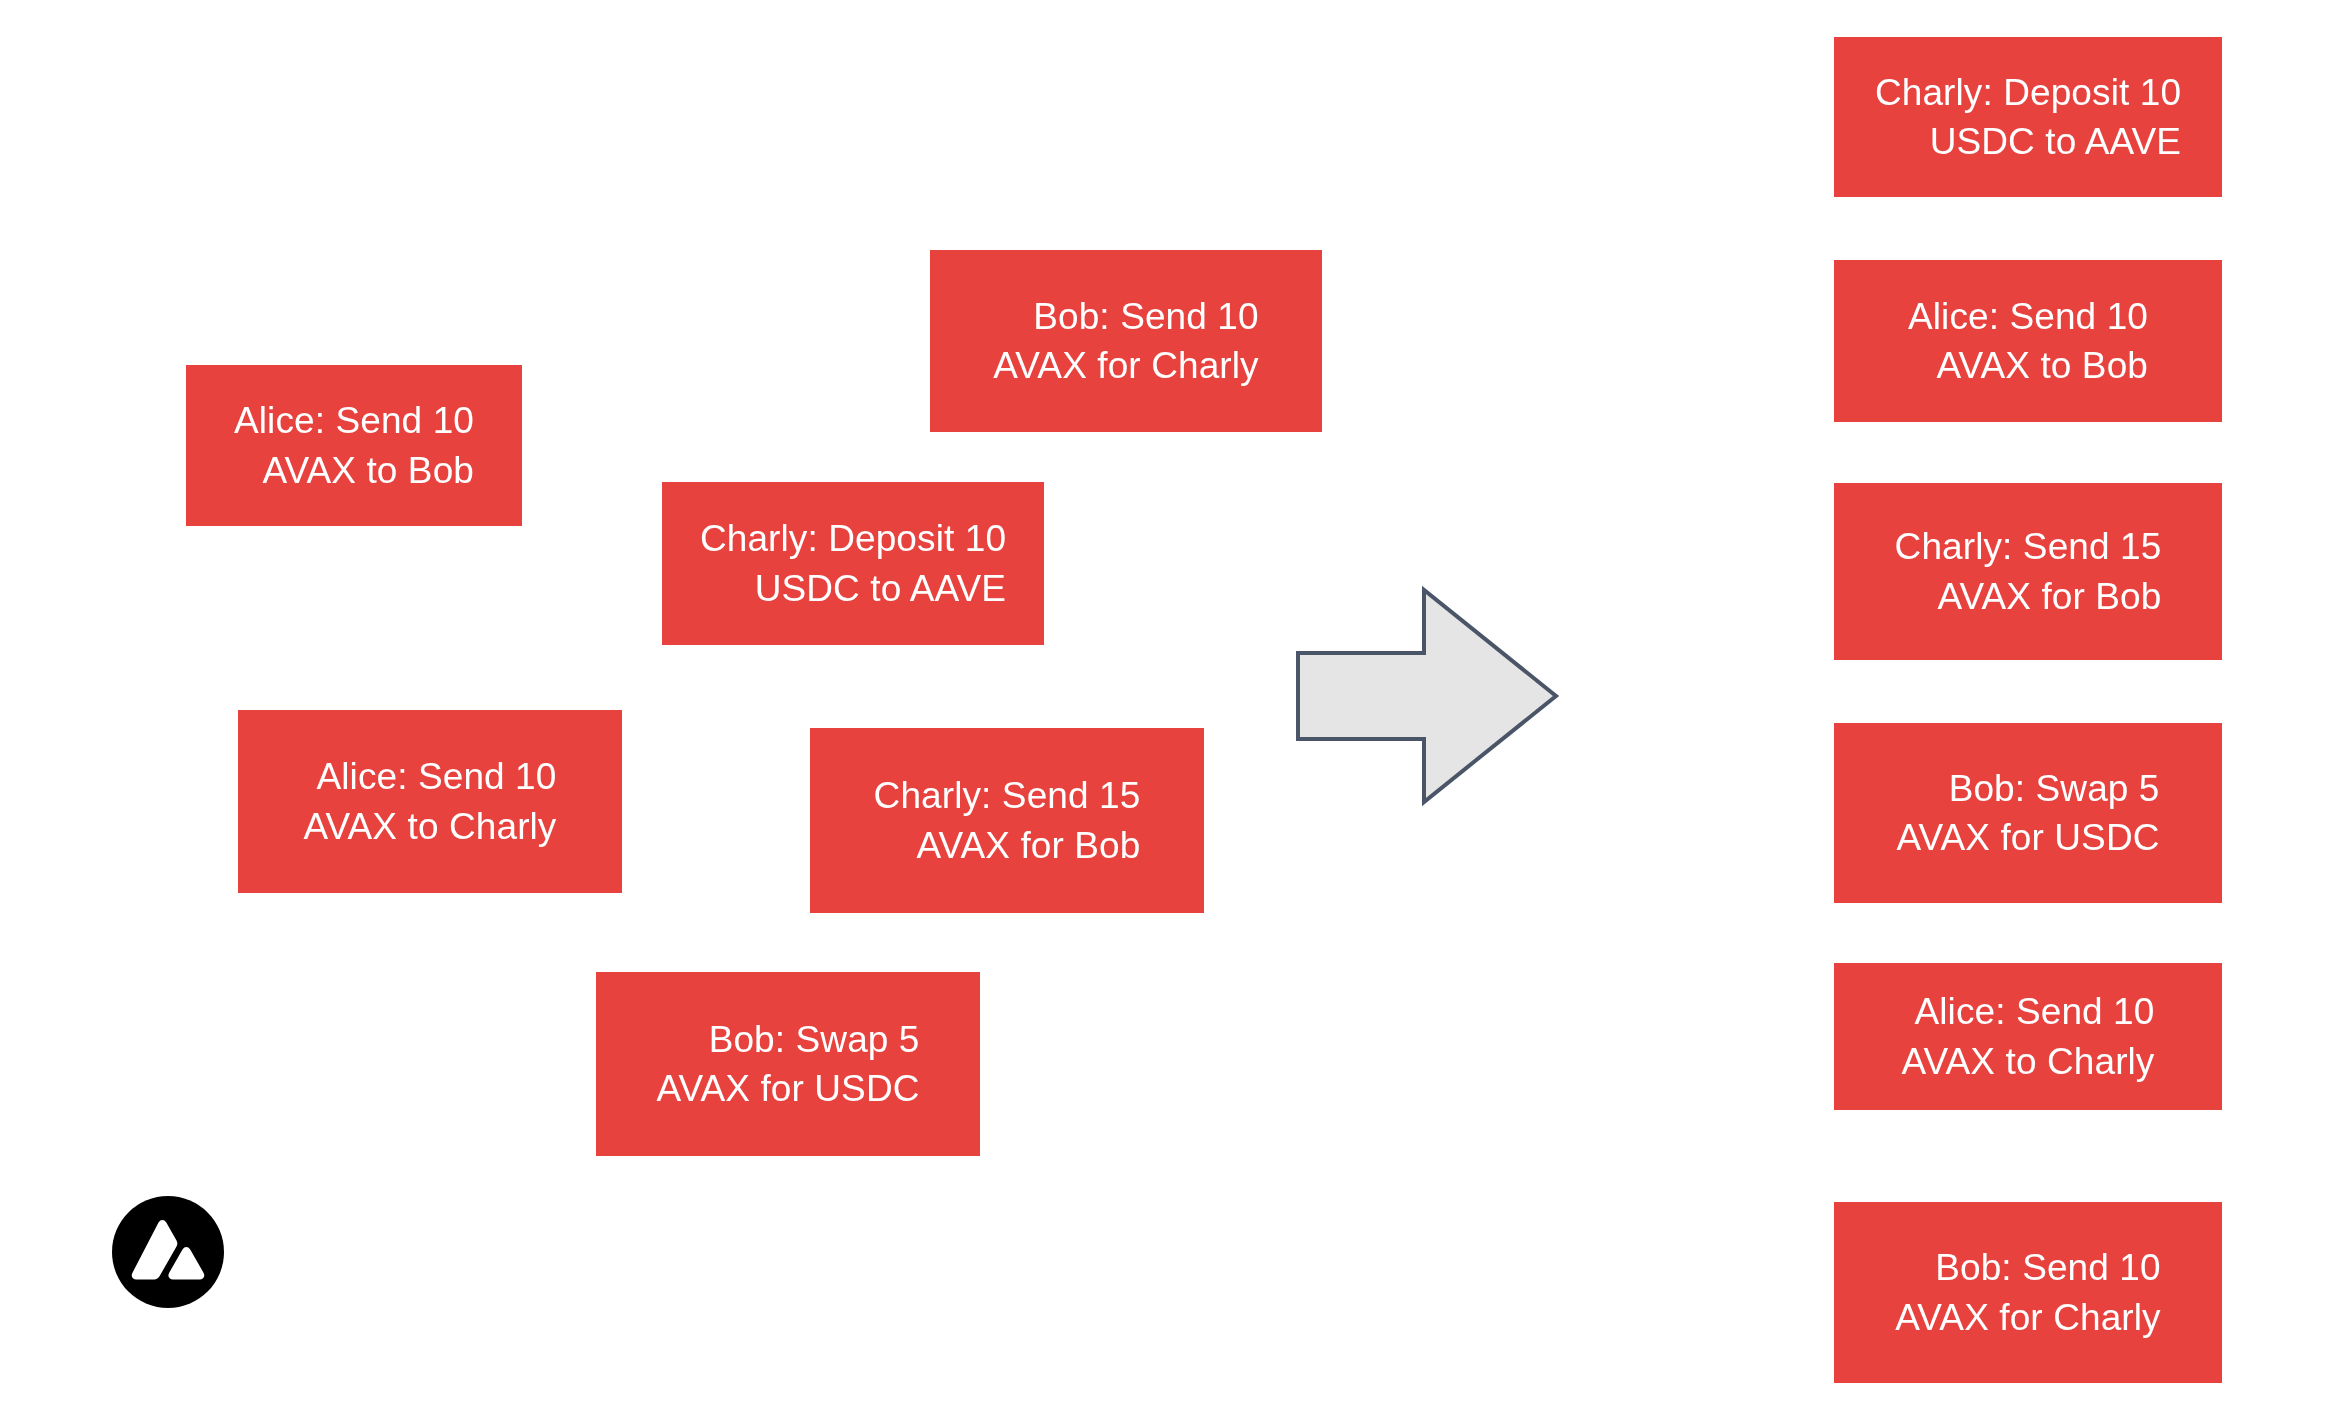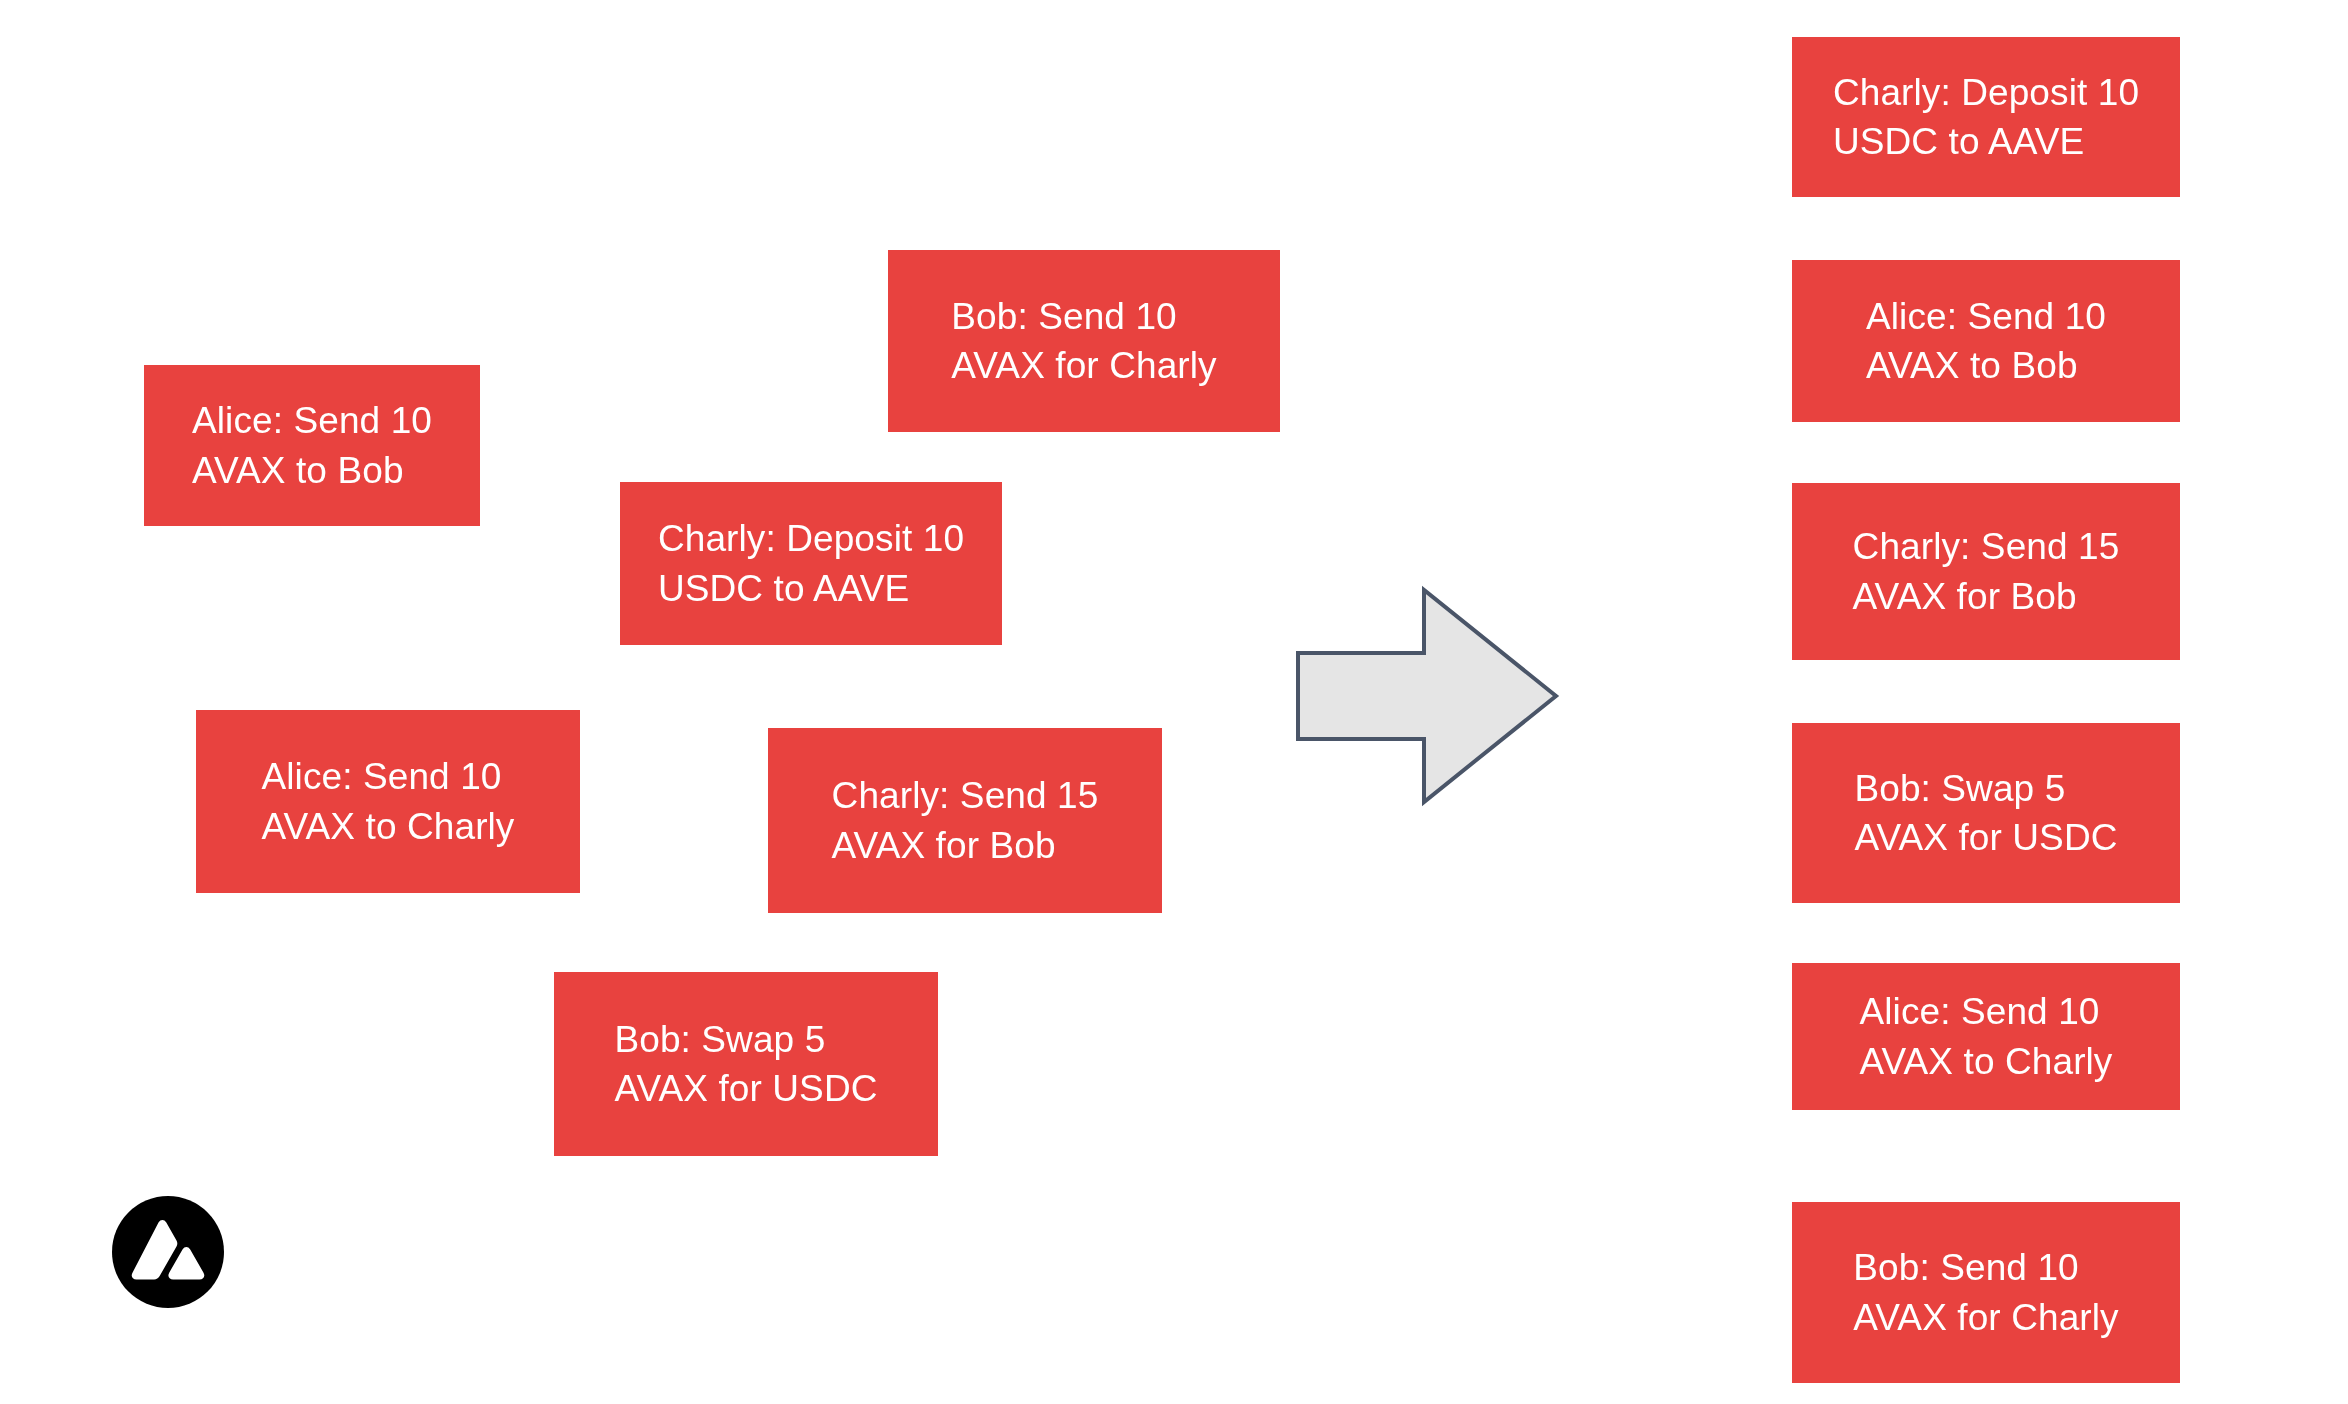--- a/index.html
+++ b/index.html
@@ -17,29 +17,30 @@
     background: #ffffff;
     overflow: hidden;
   }
   .tx-box {
     position: absolute;
     background: #E8423F;
     color: #ffffff;
     display: flex;
     align-items: center;
     justify-content: center;
-    text-align: left;
+    text-align: right;
     font-size: 37px;
     line-height: 1.33;
     font-family: "Liberation Sans", sans-serif;
     font-weight: 400;
     box-sizing: border-box;
     padding: 4px 10px;
     white-space: pre-line;
     letter-spacing: 0.1px;
+    margin-left: 42px;
   }
   .left-pool .tx-box { }
   .arrow-wrap {
     position: absolute;
     left: 1296px;
     top: 588px;
     width: 262px;
     height: 216px;
   }
   .arrow-wrap svg {

